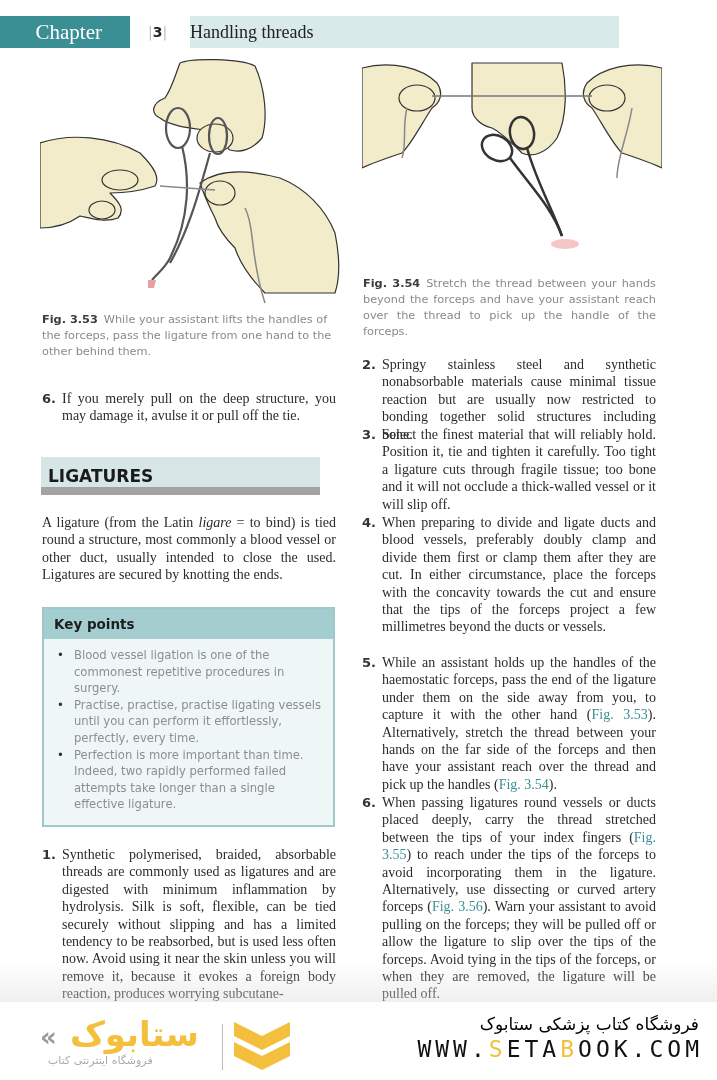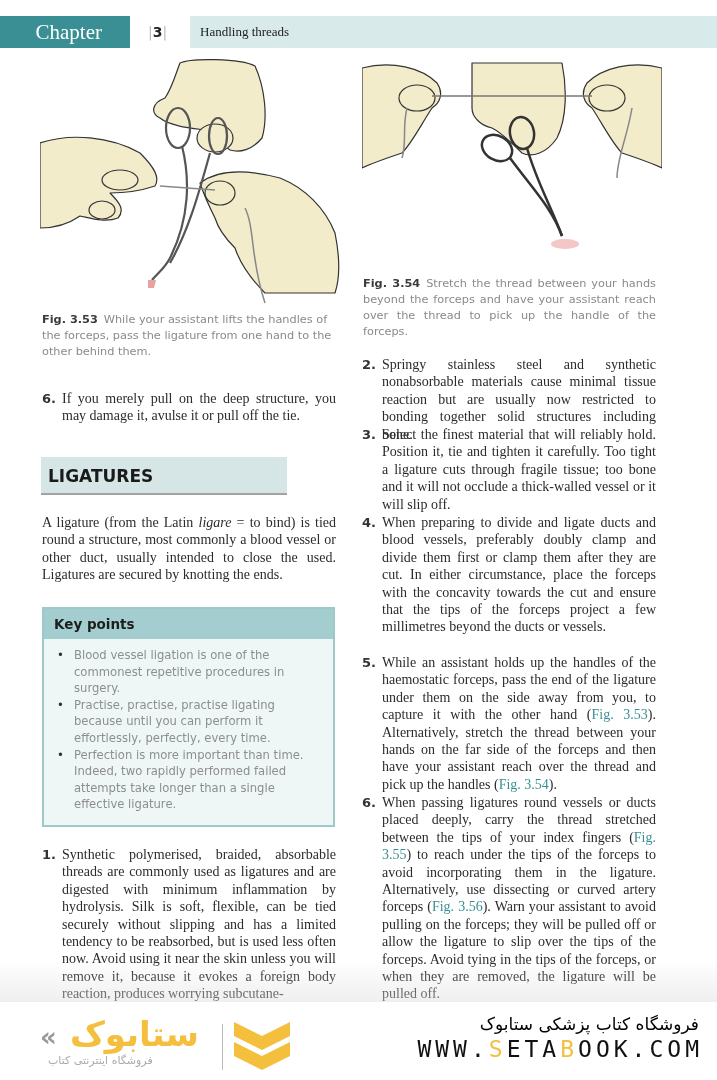--- a/index.html
+++ b/index.html
@@ -5,43 +5,43 @@
   * { box-sizing: border-box; margin: 0; padding: 0; }
   html, body { width: 717px; height: 1080px; background: #ffffff; overflow: hidden; }
   body { position: relative; font-family: "Liberation Serif", serif; color: #2a2a2a; }
 
   
   .hdr-chapter { position: absolute; left: 0; top: 16px; width: 130px; height: 32px; background: #3a8f95; color: #fff;
     font-family: "Liberation Serif", serif; font-size: 21px; text-align: right; padding-right: 28px; line-height: 32px; }
   .hdr-num { position: absolute; left: 148px; top: 16px; height: 32px; line-height: 32px; font-family: "DejaVu Sans", sans-serif;
     font-size: 14px; font-weight: bold; color: #222; }
   .hdr-num .bar { color: #bbb; font-weight: normal; }
-  .hdr-title-band { position: absolute; left: 190px; top: 16px; width: 527px; height: 32px; background: #d9eaea;
-    font-family: "Liberation Serif", serif; font-size: 13px; line-height: 32px; padding-left: 10px; color: #222; }
+  .hdr-title-band { position: absolute; left: 190px; top: 16px; width: 429px; height: 32px; background: #d9eaea;
+    font-family: "Liberation Serif", serif; font-size: 18px; line-height: 32px; padding-left: 0; color: #222; }
 
   
   .figure { position: absolute; }
   .fig1 { left: 40px; top: 58px; width: 305px; height: 250px; }
   .fig2 { left: 362px; top: 58px; width: 300px; height: 200px; }
 
   .caption { position: absolute; font-family: "DejaVu Sans", sans-serif; font-size: 11.3px; line-height: 16px; color: #8a8a8a; }
   .caption .figno { color: #3b3b3b; font-weight: bold; margin-right: 6px; }
   .cap1 { left: 42px; top: 312px; width: 294px; }
   .cap2 { left: 363px; top: 276px; width: 293px; text-align: justify; }
 
   
   .para { position: absolute; font-family: "Liberation Serif", serif; font-size: 14px; line-height: 17.4px; color: #2b2b2b; text-align: justify; }
   .item { position: absolute; font-family: "Liberation Serif", serif; font-size: 14px; line-height: 17.4px; color: #2b2b2b; text-align: justify; }
   .item .num { position: absolute; left: 0; top: 0; font-family: "DejaVu Sans", sans-serif; font-weight: bold; font-size: 13px; color: #333; }
   .item .body { display: block; margin-left: 20px; }
   .link { color: #3a8f95; }
   .it { font-style: italic; }
 
   
-  .sec-head { position: absolute; left: 41px; top: 457px; width: 246px; height: 38px; background: #d6e5e6; border-bottom: 2px solid #a3a3a3;
+  .sec-head { position: absolute; left: 41px; top: 457px; width: 279px; height: 38px; background: #d6e5e6; border-bottom: 8px solid #a3a3a3;
     font-family: "DejaVu Sans", sans-serif; font-weight: bold; font-size: 17px; line-height: 38px; padding-left: 7px; color: #1a1a1a; }
 
   
   .kp { position: absolute; left: 42px; top: 607px; width: 293px; height: 220px; border: 2px solid #9fc8c9; background: #eef6f6; }
   .kp-head { height: 30px; background: #a3cdcf; font-family: "DejaVu Sans", sans-serif; font-weight: bold; font-size: 13.5px; line-height: 30px; padding-left: 10px; color: #1d1d1d; }
   .kp-list { list-style: none; padding: 8px 8px 0 10px; }
   .kp-list li { position: relative; padding-left: 20px; font-family: "DejaVu Sans", sans-serif; font-size: 11.6px; line-height: 16.6px; color: #8e8e8e; }
   .kp-list li .dot { position: absolute; left: 3px; top: 0; color: #333; }
 
   
@@ -129,21 +129,21 @@
 </div>
 
 <div class="sec-head">LIGATURES</div>
 
 <div class="para" style="left:42px; top:514px; width:294px;"><span>A ligature (from the Latin </span><span class="it">ligare</span><span> = to bind) is tied round a structure, most commonly a blood vessel or other duct, usually intended to close the used. Ligatures are secured by knotting the ends.</span></div>
 
 <div class="kp">
   <div class="kp-head">Key points</div>
   <ul class="kp-list">
     <li><span class="dot">•</span><span>Blood vessel ligation is one of the commonest repetitive procedures in surgery.</span></li>
-    <li><span class="dot">•</span><span>Practise, practise, practise ligating because until you can perform it effortlessly, perfectly, every time.</span></li>
+    <li><span class="dot">•</span><span>Practise, practise, practise ligating vessels until you can perform it effortlessly, perfectly, every time.</span></li>
     <li><span class="dot">•</span><span>Perfection is more important than time. Indeed, two rapidly performed failed attempts take longer than a single effective ligature.</span></li>
   </ul>
 </div>
 
 <div class="item" style="left:42px; top:846px; width:294px;">
   <span class="num">1.</span>
   <span class="body">Synthetic polymerised, braided, absorbable threads are commonly used as ligatures and are digested with minimum inflammation by hydrolysis. Silk is soft, flexible, can be tied securely without slipping and has a limited tendency to be reabsorbed, but is used less often now. Avoid using it near the skin unless you will remove it, because it evokes a foreign body reaction, produces worrying subcutane-</span>
 </div>
 
 <div class="item" style="left:362px; top:356px; width:294px;">

